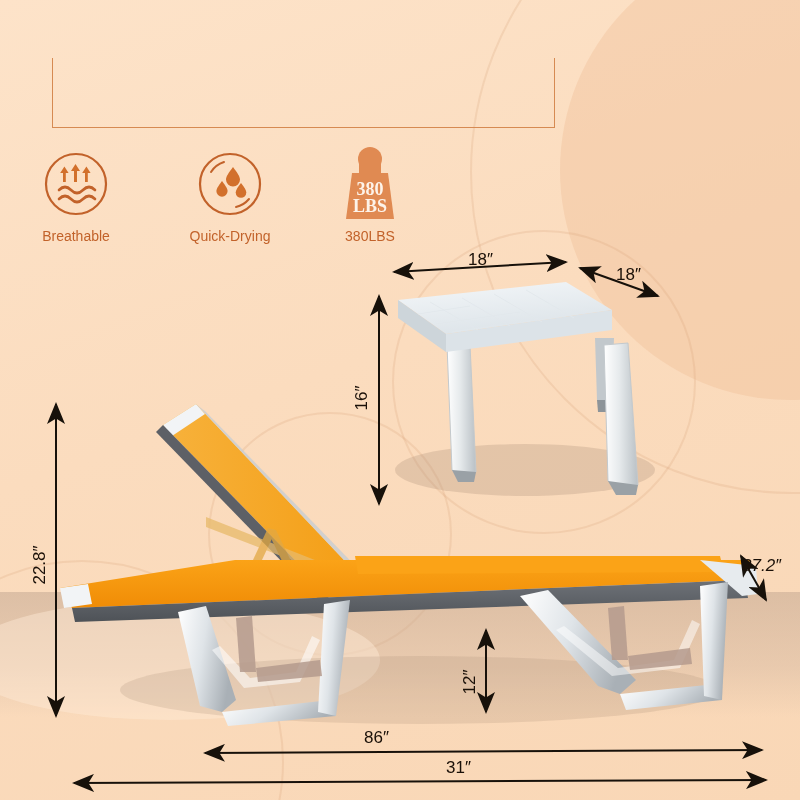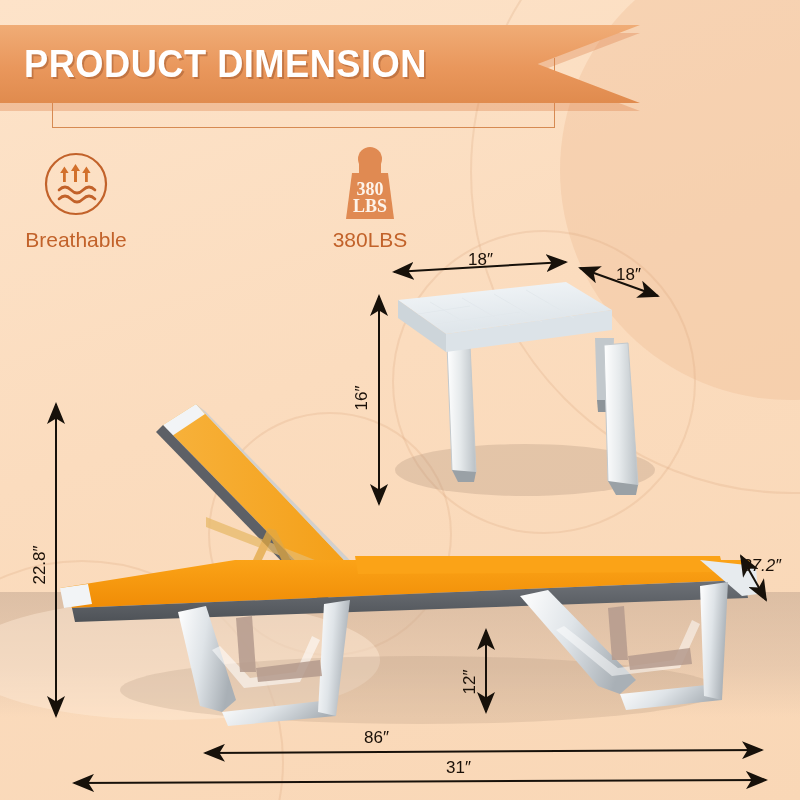--- a/index.html
+++ b/index.html
@@ -54,21 +54,21 @@
     border-top:none;
     box-sizing:border-box;
   }
   #banner-outline:before,#banner-outline:after{
     content:"";position:absolute;top:0;width:1.5px;height:0;
   }
   
   .feature{position:absolute;text-align:center;}
   .feature .ficon{height:84px;display:flex;align-items:center;justify-content:center;}
   .feature .flabel{
-    font-size:21px;color:#c2622a;margin-top:2px;white-space:nowrap;
+    font-size:14px;color:#c2622a;margin-top:2px;white-space:nowrap;
   }
   
   .dim{
     position:absolute;font-size:17px;color:#1a1008;
     font-family:"Liberation Sans", sans-serif;white-space:nowrap;
   }
   .dim.rot{transform:rotate(-90deg);transform-origin:center center;}
   svg.overlay{position:absolute;left:0;top:0;width:800px;height:800px;pointer-events:none;}
 </style>
 </head>
@@ -79,42 +79,59 @@
   <div class="deco deco-fill" style="left:560px;top:-60px;width:460px;height:460px;"></div>
   <div class="deco deco-ring" style="left:470px;top:-150px;width:640px;height:640px;"></div>
   <div class="deco deco-ring" style="left:392px;top:230px;width:300px;height:300px;"></div>
   <div class="deco deco-ring" style="left:208px;top:412px;width:240px;height:240px;"></div>
   <div class="deco deco-ring" style="left:-120px;top:560px;width:400px;height:400px;"></div>
 
   <div class="ground" style="top:592px;height:125px;"></div>
   <div class="deco" style="left:-40px;top:600px;width:420px;height:120px;border-radius:50%;background:rgba(255,236,214,.45);"></div>
 
   <div id="banner-outline"></div>
-  <div id="banner-wrap">
-    <div id="banner-shadow"></div>
-    <div id="banner"></div>
-    <div id="banner-title">PRODUCT DIMENSION</div>
-  </div>
 
   <div class="feature" style="left:20px;top:142px;width:112px;">
     <div class="ficon">
       <svg width="78" height="78" viewBox="0 0 78 78">
         <circle cx="39" cy="39" r="30" fill="none" stroke="#c2622a" stroke-width="2.2"></circle>
         <g fill="#d2702c">
           <path d="M26 37 L26 28 L23.2 28 L27.4 21.5 L31.6 28 L28.8 28 L28.8 37 Z"></path>
           <path d="M37 37 L37 26 L34 26 L38.5 19 L43 26 L40 26 L40 37 Z"></path>
           <path d="M48 37 L48 28 L45.2 28 L49.4 21.5 L53.6 28 L50.8 28 L50.8 37 Z"></path>
         </g>
         <path d="M22 45 q6 -6 12 0 t12 0 t12 0" fill="none" stroke="#c2622a" stroke-width="2.6" stroke-linecap="round"></path>
         <path d="M22 54 q6 -6 12 0 t12 0 t12 0" fill="none" stroke="#c2622a" stroke-width="2.6" stroke-linecap="round"></path>
       </svg>
     </div>
     <div class="flabel">Breathable</div>
   </div>
 
+  <div class="feature" style="left:165px;top:142px;width:130px;">
+    <div class="ficon">
+      <svg width="78" height="78" viewBox="0 0 78 78">
+        <g fill="none" stroke="#c2622a" stroke-width="2.2" stroke-linecap="round">
+          <path d="M39 9 A30 30 0 0 1 69 39"></path>
+          <path d="M69 39 A30 30 0 0 1 39 69"></path>
+          <path d="M39 69 A30 30 0 0 1 9 39"></path>
+          <path d="M9 39 A30 30 0 0 1 39 9"></path>
+        </g>
+        <g fill="none" stroke="#c2622a" stroke-width="2" stroke-linecap="round">
+          <path d="M20 27 A24 24 0 0 1 33 17"></path>
+          <path d="M58 54 A24 24 0 0 1 45 62"></path>
+        </g>
+        <g fill="#d2702c">
+          <path d="M42 22 c4.5 6 7 9.5 7 12.6 a7 7 0 0 1 -14 0 c0 -3.1 2.5 -6.6 7 -12.6 Z"></path>
+          <path d="M31 36 c3.6 4.8 5.6 7.6 5.6 10.1 a5.6 5.6 0 0 1 -11.2 0 c0 -2.5 2 -5.3 5.6 -10.1 Z"></path>
+          <path d="M50 38 c3.4 4.5 5.3 7.2 5.3 9.5 a5.3 5.3 0 0 1 -10.6 0 c0 -2.3 1.9 -5 5.3 -9.5 Z"></path>
+        </g>
+      </svg>
+    </div>
+    <div class="flabel">Quick-Drying</div>
+  </div>
 
   <div class="feature" style="left:315px;top:142px;width:110px;">
     <div class="ficon">
       <svg width="78" height="82" viewBox="0 0 78 82">
         <circle cx="39" cy="16" r="12" fill="#e08a52"></circle>
         <rect x="28" y="18" width="22" height="12" fill="#e08a52"></rect>
         <path d="M21 30 L57 30 L63 76 L15 76 Z" fill="#e08a52"></path>
         <text x="39" y="52" text-anchor="middle" fill="#fdf3e9" font-family="'Liberation Serif', serif" font-size="18" font-weight="bold">380</text>
         <text x="39" y="69" text-anchor="middle" fill="#fdf3e9" font-family="'Liberation Serif', serif" font-size="18" font-weight="bold">LBS</text>
       </svg>

